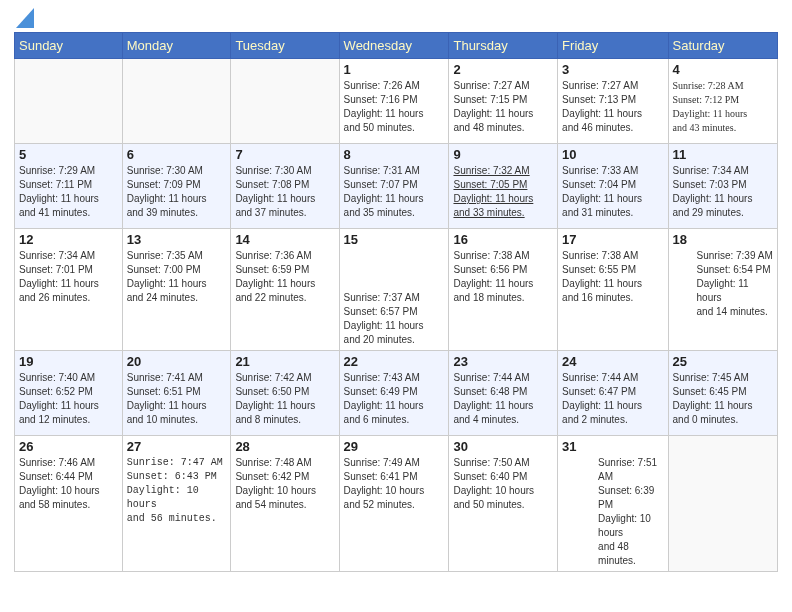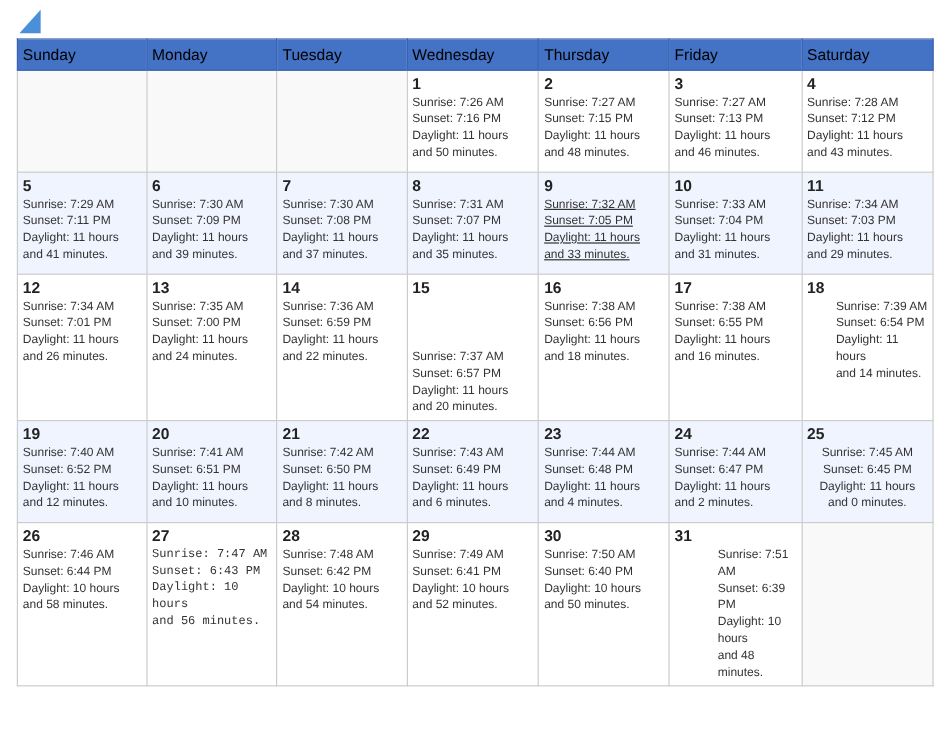--- a/index.html
+++ b/index.html
@@ -39,21 +39,21 @@
       font-size: 14px;
       color: #555;
     }
     .calendar {
       width: 100%;
       border-collapse: collapse;
       font-size: 10.5px;
     }
     .calendar thead th {
       background: #4472c4;
-      color: #000000;
+      color: #fef9c3;
       padding: 5px 4px;
       text-align: left;
       font-size: 13px;
       font-weight: normal;
       border: 1px solid #3a62b4;
     }
     .calendar tbody td {
       border: 1px solid #ccc;
       vertical-align: top;
       padding: 3px 4px;
@@ -133,21 +133,21 @@
           </td>
           <td>
             <div class="day-number">3</div>
             <div class="day-info" style="white-space: pre-line;">Sunrise: 7:27 AM
 Sunset: 7:13 PM
 Daylight: 11 hours
 and 46 minutes.</div>
           </td>
           <td>
             <div class="day-number">4</div>
-            <div class="day-info" style="white-space: pre-line;">Sunrise: 7:28 AM
+            <div class="day-info" style="white-space: pre-line; font-family: Liberation Serif, serif;">Sunrise: 7:28 AM
 Sunset: 7:12 PM
 Daylight: 11 hours
 and 43 minutes.</div>
           </td>
         </tr>
         <tr>
           <td>
             <div class="day-number">5</div>
             <div class="day-info" style="white-space: pre-line;">Sunrise: 7:29 AM
 Sunset: 7:11 PM
@@ -286,21 +286,21 @@
           </td>
           <td>
             <div class="day-number">24</div>
             <div class="day-info" style="white-space: pre-line;">Sunrise: 7:44 AM
 Sunset: 6:47 PM
 Daylight: 11 hours
 and 2 minutes.</div>
           </td>
           <td>
             <div class="day-number">25</div>
-            <div class="day-info" style="white-space: pre-line; text-align: center;">Sunrise: 7:45 AM
+            <div class="day-info" style="white-space: pre-line;">Sunrise: 7:45 AM
 Sunset: 6:45 PM
 Daylight: 11 hours
 and 0 minutes.</div>
           </td>
         </tr>
         <tr>
           <td>
             <div class="day-number">26</div>
             <div class="day-info" style="white-space: pre-line;">Sunrise: 7:46 AM
 Sunset: 6:44 PM

